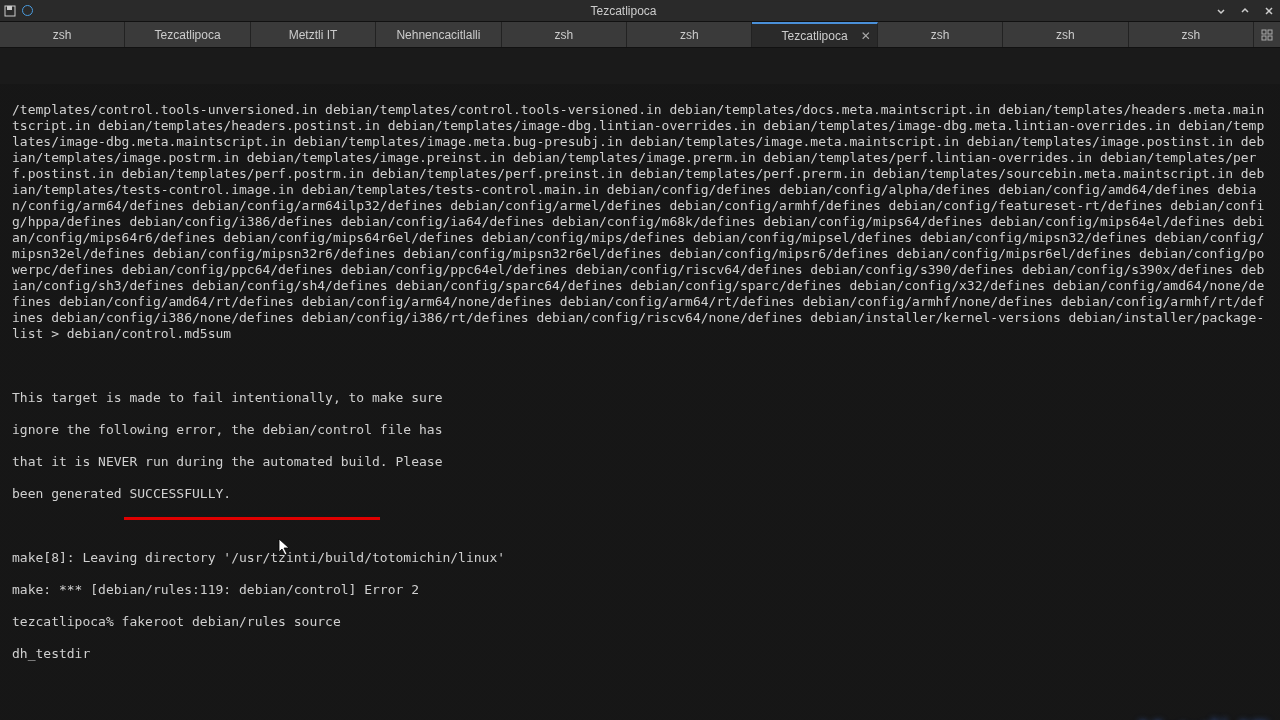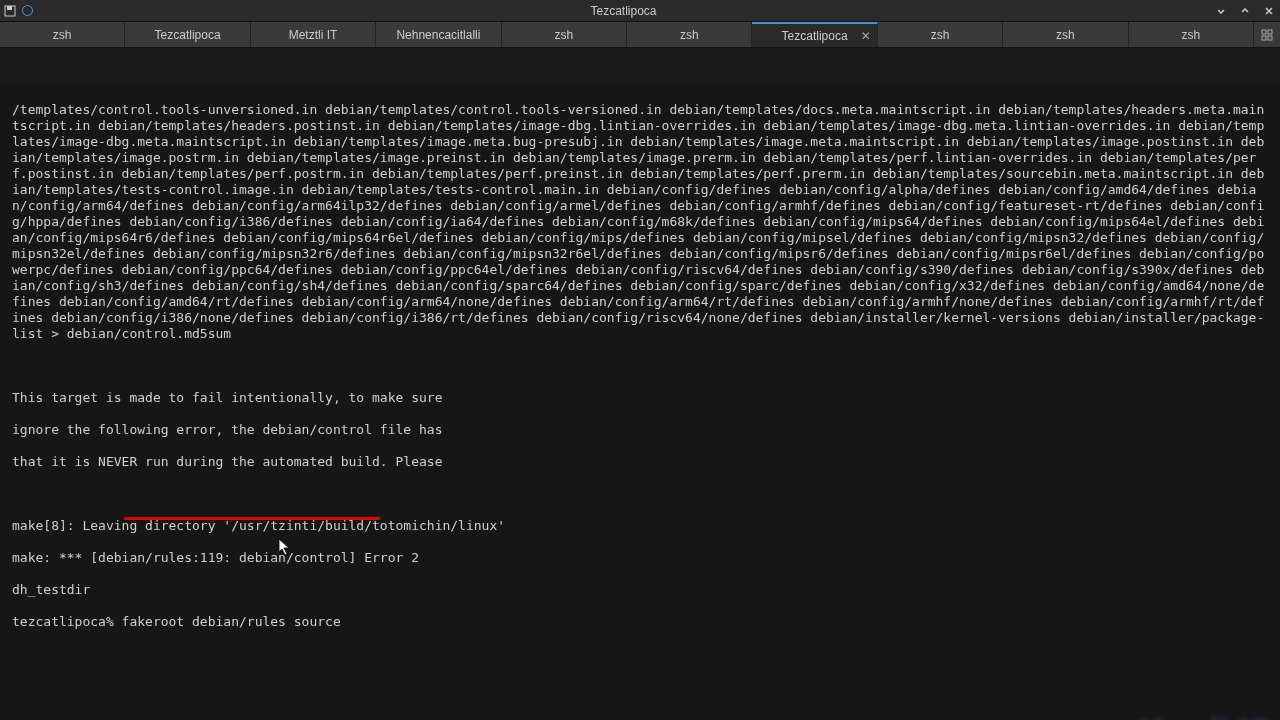--- a/index.html
+++ b/index.html
@@ -196,25 +196,26 @@
   </div>
 </div>
 
 <div class="terminal">
 <span>/templates/control.tools-unversioned.in debian/templates/control.tools-versioned.in debian/templates/docs.meta.maintscript.in debian/templates/headers.meta.maintscript.in debian/templates/headers.postinst.in debian/templates/image-dbg.lintian-overrides.in debian/templates/image-dbg.meta.lintian-overrides.in debian/templates/image-dbg.meta.maintscript.in debian/templates/image.meta.bug-presubj.in debian/templates/image.meta.maintscript.in debian/templates/image.postinst.in debian/templates/image.postrm.in debian/templates/image.preinst.in debian/templates/image.prerm.in debian/templates/perf.lintian-overrides.in debian/templates/perf.postinst.in debian/templates/perf.postrm.in debian/templates/perf.preinst.in debian/templates/perf.prerm.in debian/templates/sourcebin.meta.maintscript.in debian/templates/tests-control.image.in debian/templates/tests-control.main.in debian/config/defines debian/config/alpha/defines debian/config/amd64/defines debian/config/arm64/defines debian/config/arm64ilp32/defines debian/config/armel/defines debian/config/armhf/defines debian/config/featureset-rt/defines debian/config/hppa/defines debian/config/i386/defines debian/config/ia64/defines debian/config/m68k/defines debian/config/mips64/defines debian/config/mips64el/defines debian/config/mips64r6/defines debian/config/mips64r6el/defines debian/config/mips/defines debian/config/mipsel/defines debian/config/mipsn32/defines debian/config/mipsn32el/defines debian/config/mipsn32r6/defines debian/config/mipsn32r6el/defines debian/config/mipsr6/defines debian/config/mipsr6el/defines debian/config/powerpc/defines debian/config/ppc64/defines debian/config/ppc64el/defines debian/config/riscv64/defines debian/config/s390/defines debian/config/s390x/defines debian/config/sh3/defines debian/config/sh4/defines debian/config/sparc64/defines debian/config/sparc/defines debian/config/x32/defines debian/config/amd64/none/defines debian/config/amd64/rt/defines debian/config/arm64/none/defines debian/config/arm64/rt/defines debian/config/armhf/none/defines debian/config/armhf/rt/defines debian/config/i386/none/defines debian/config/i386/rt/defines debian/config/riscv64/none/defines debian/installer/kernel-versions debian/installer/package-list &gt; debian/control.md5sum</span>
 
 <div class="terminal-line"></div>
 <div class="terminal-line">This target is made to fail intentionally, to make sure</div>
 <div class="terminal-line">ignore the following error, the debian/control file has</div>
 <div class="terminal-line">that it is NEVER run during the automated build. Please</div>
+<div class="terminal-line">been generated SUCCESSFULLY.</div>
 <div class="terminal-line"></div>
 <div class="terminal-line">make[8]: Leaving directory '/usr/tzinti/build/totomichin/linux'</div>
 <div class="terminal-line">make: *** [debian/rules:119: debian/control] Error 2</div>
+<div class="terminal-line">tezcatlipoca% fakeroot debian/rules source</div>
 <div class="terminal-line">dh_testdir</div>
-<div class="terminal-line">tezcatlipoca% fakeroot debian/rules source</div>
 
 
 
 
 
 
 
 
 
 

